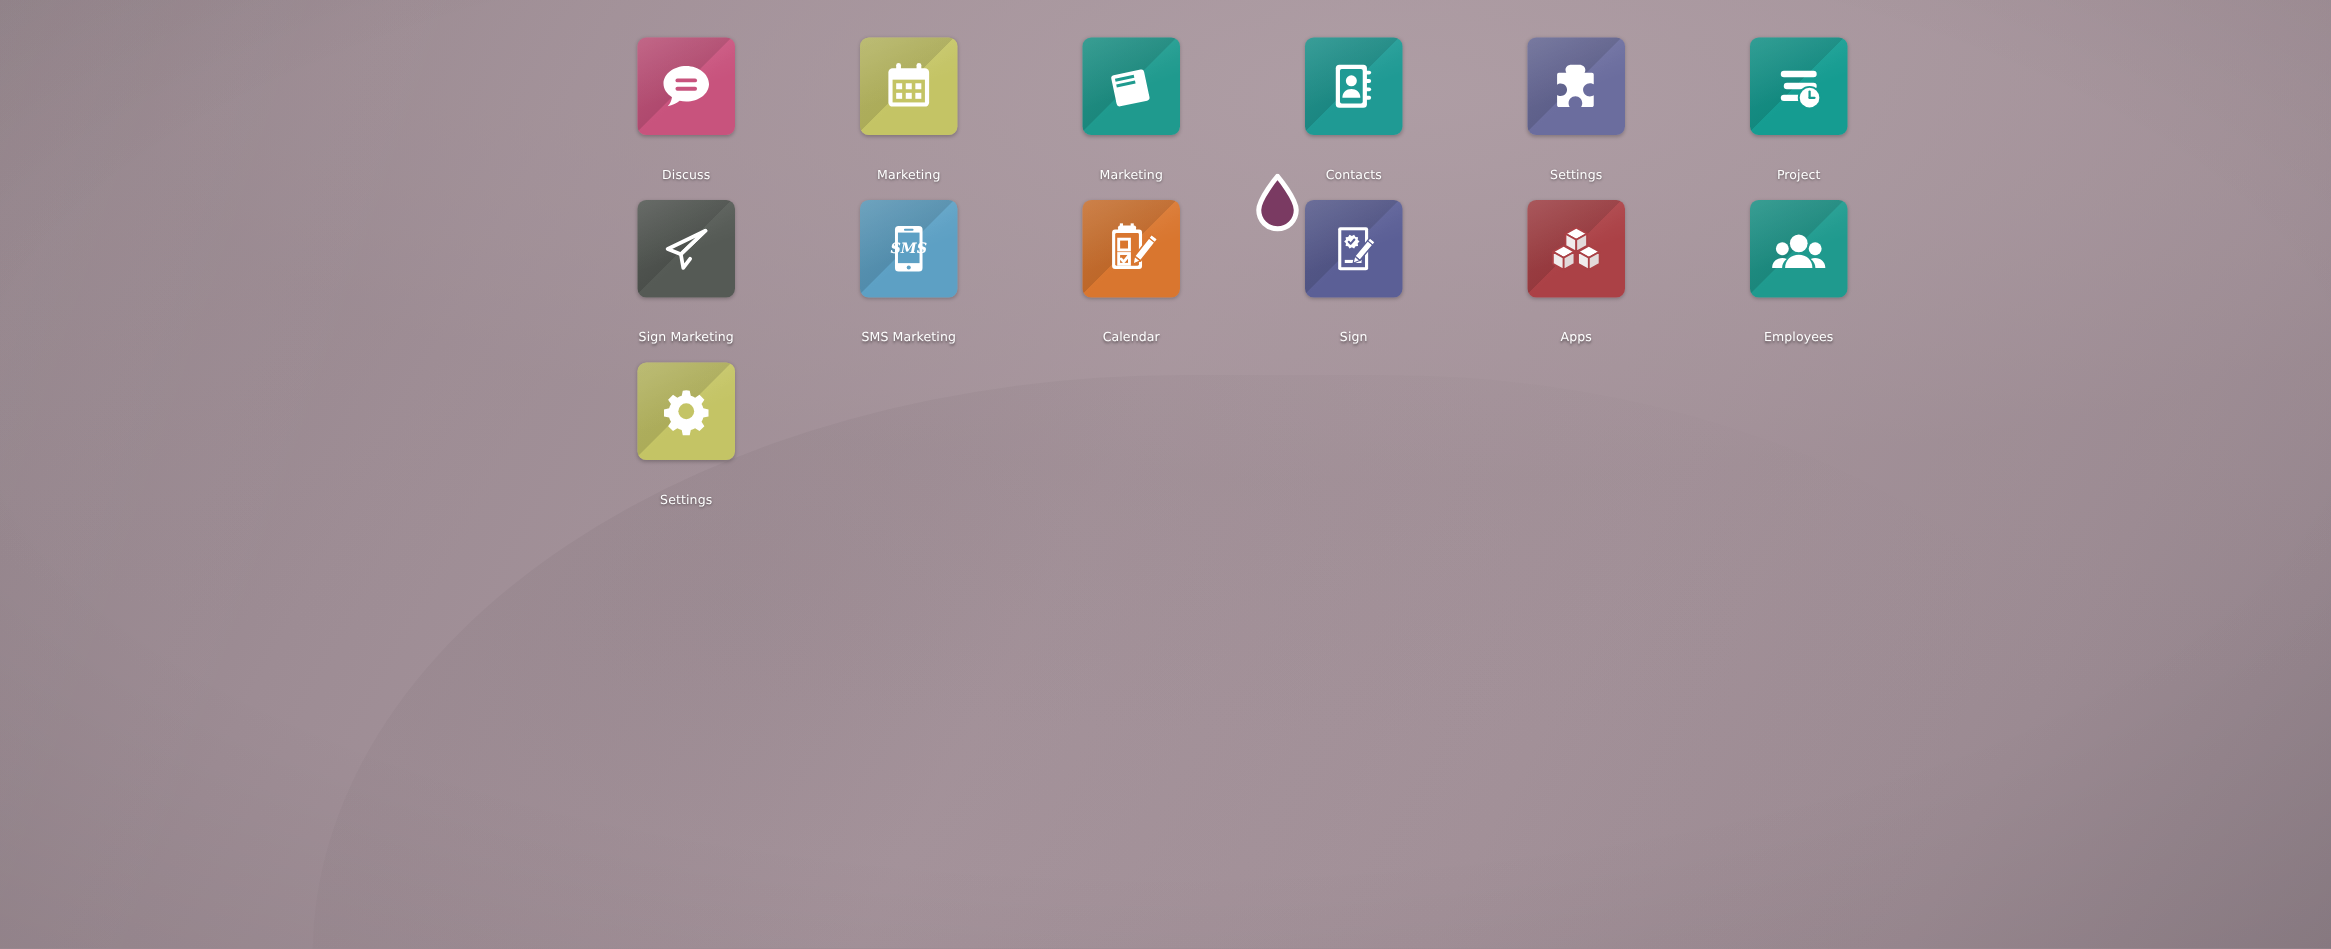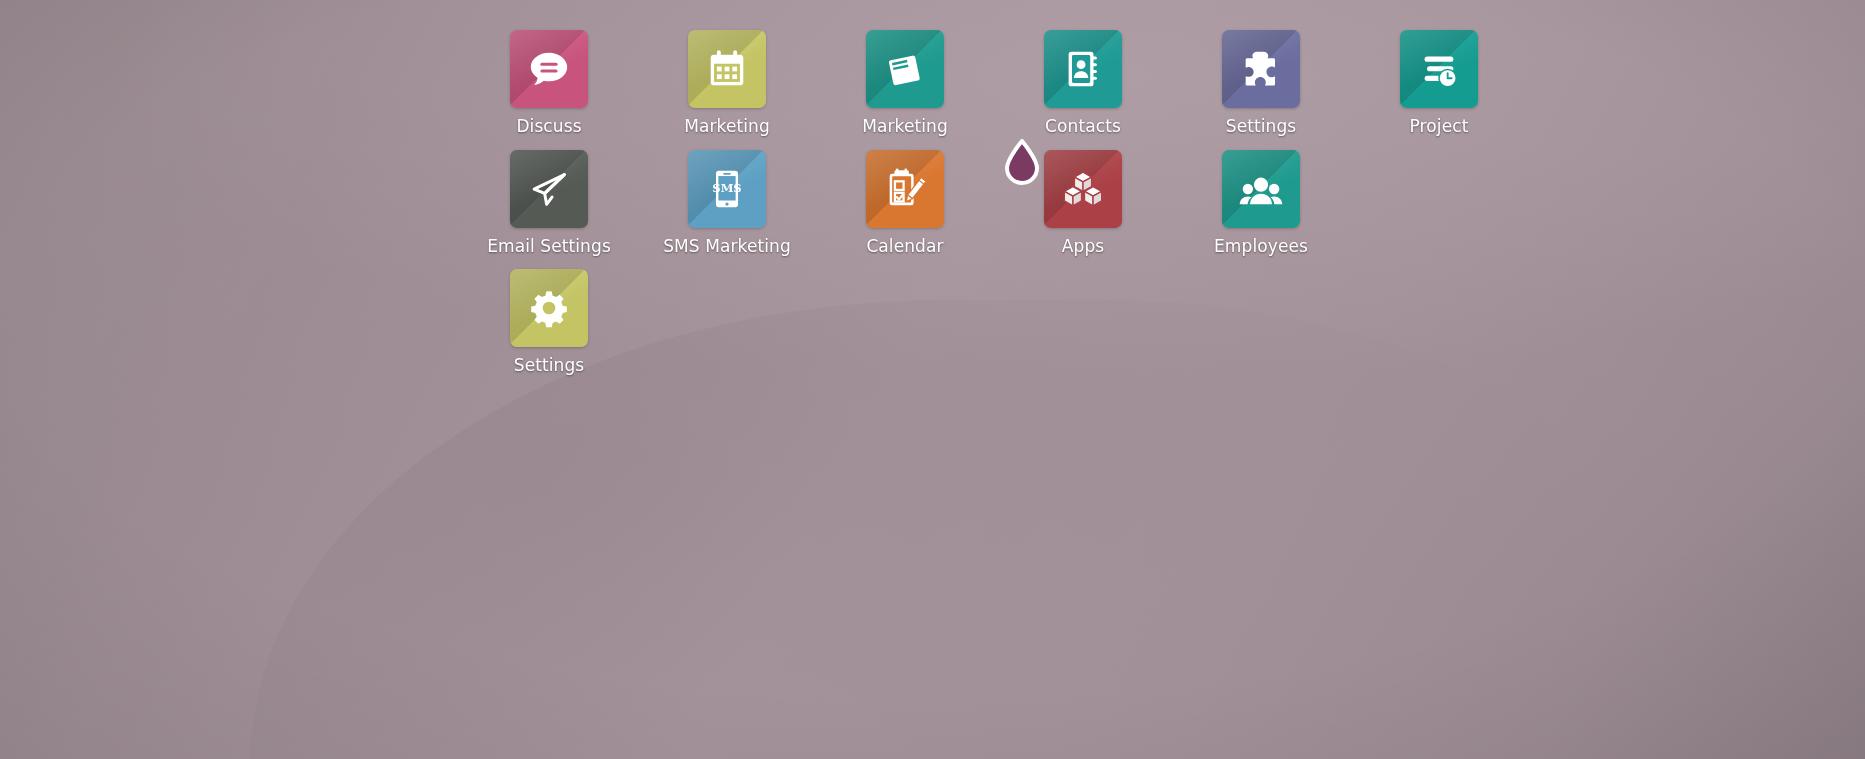--- a/index.html
+++ b/index.html
@@ -64,39 +64,39 @@
     padding-top:14px;
     cursor:pointer;
     position:relative;
   }
   .app-tile {
     width:78px; height:78px;
     border-radius:7px;
     position:relative;
     overflow:hidden;
     box-shadow:0 1px 3px rgba(0,0,0,0.22);
-    display:flex; align-items:center; justify-content:center;
+    display:flex; align-items:center; justify-content:center;font-style:italic;
   }
   
   .app-tile .longshadow {
     position:absolute; left:0; top:0; width:100%; height:100%;
     background:linear-gradient(135deg, rgba(0,0,0,0.13) 0%, rgba(0,0,0,0.13) 48%, rgba(0,0,0,0) 48.5%);
     pointer-events:none;
   }
   .app-tile .gloss {
     position:absolute; left:0; top:0; width:100%; height:100%;
     background:linear-gradient(160deg, rgba(255,255,255,0.10) 0%, rgba(255,255,255,0) 55%);
     pointer-events:none;
   }
   .app-tile svg { position:relative; z-index:2; display:block; }
 
   .app-label {
-    margin-top:9px;
+    margin-top:27px;
     color:#ffffff;
-    font-size:17px;
+    font-size:10px;
     line-height:1.1;
     letter-spacing:0.1px;
     text-align:center;
     white-space:nowrap;
     text-shadow:0 1px 2px rgba(0,0,0,0.45);
     -webkit-font-smoothing:antialiased;
   }
 
   
   #cursor-marker {
@@ -210,21 +210,21 @@
         <div class="app-tile" style="background: linear-gradient(140deg, rgb(99, 104, 99) 0%, rgb(85, 90, 85) 55%, rgb(85, 90, 85) 100%);">
           <div class="longshadow"></div>
           <svg width="46" height="46" viewBox="0 0 48 48">
       <g fill="none" stroke="#ffffff" stroke-width="3.1" stroke-linejoin="round" stroke-linecap="round">
         <path d="M40 9 L8.5 24.2 L19.5 28.6 L40 9 Z"></path>
         <path d="M40 9 L19.5 28.6 L21.5 40 L27.2 32.4"></path>
       </g>
     </svg>
           <div class="gloss"></div>
         </div>
-        <div class="app-label">Email Settings</div>
+        <div class="app-label">Sign Marketing</div>
       </div>
       <div class="app-cell">
         <div class="app-tile" style="background: linear-gradient(140deg, rgb(107, 175, 210) 0%, rgb(93, 160, 196) 55%, rgb(93, 160, 196) 100%);">
           <div class="longshadow"></div>
           <svg width="46" height="46" viewBox="0 0 48 48">
       <rect x="12.5" y="5" width="23" height="38" rx="3" fill="#ffffff"></rect>
       <rect x="15" y="10.5" width="18" height="25.5" fill="#5da0c4"></rect>
       <rect x="20" y="7.4" width="8" height="1.6" rx="0.8" fill="#5da0c4"></rect>
       <circle cx="24" cy="39.7" r="1.7" fill="#5da0c4"></circle>
       <text x="24" y="27.5" font-family="DejaVu Serif, serif" font-size="12" font-weight="bold" fill="#ffffff" text-anchor="middle">SMS</text>
@@ -249,20 +249,39 @@
         <rect x="29.2" y="13" width="6.4" height="20" fill="#ffffff" stroke="#d9762f" stroke-width="1.3"></rect>
         <path d="M29.2 33 L32.4 39 L35.6 33 Z" fill="#ffffff" stroke="#d9762f" stroke-width="1.1"></path>
         <rect x="29.2" y="10" width="6.4" height="3.6" fill="#ffffff" stroke="#d9762f" stroke-width="1.1"></rect>
       </g>
     </svg>
           <div class="gloss"></div>
         </div>
         <div class="app-label">Calendar</div>
       </div>
       <div class="app-cell">
+        <div class="app-tile" style="background: linear-gradient(140deg, rgb(104, 108, 163) 0%, rgb(91, 95, 150) 55%, rgb(91, 95, 150) 100%);">
+          <div class="longshadow"></div>
+          <svg width="46" height="46" viewBox="0 0 48 48">
+      <rect x="11" y="6" width="25" height="36" rx="1.8" fill="#ffffff"></rect>
+      <rect x="13.6" y="8.6" width="19.8" height="30.8" fill="#5b5f96"></rect>
+      <path d="M20.5 12.3l1.9 1 1.9-1 1.2 1.8 2.1.3-.3 2.1 1.5 1.5-1.5 1.5.3 2.1-2.1.3-1.2 1.8-1.9-1-1.9 1-1.2-1.8-2.1-.3.3-2.1L16 18l1.5-1.5-.3-2.1 2.1-.3z" fill="#ffffff"></path>
+      <path d="M19.8 18.2l1.6 1.7 3.1-3.6" fill="none" stroke="#5b5f96" stroke-width="1.7" stroke-linecap="round" stroke-linejoin="round"></path>
+      <rect x="16.5" y="33.3" width="14" height="2.6" fill="#ffffff"></rect>
+      <g transform="rotate(40 30 28)">
+        <rect x="27.4" y="16" width="5.6" height="17" fill="#ffffff" stroke="#5b5f96" stroke-width="1.2"></rect>
+        <path d="M27.4 33 L30.2 38.4 L33 33 Z" fill="#ffffff" stroke="#5b5f96" stroke-width="1"></path>
+        <rect x="27.4" y="13.2" width="5.6" height="3" fill="#ffffff" stroke="#5b5f96" stroke-width="1"></rect>
+      </g>
+    </svg>
+          <div class="gloss"></div>
+        </div>
+        <div class="app-label">Sign</div>
+      </div>
+      <div class="app-cell">
         <div class="app-tile" style="background: linear-gradient(140deg, rgb(183, 79, 84) 0%, rgb(171, 65, 70) 55%, rgb(171, 65, 70) 100%);">
           <div class="longshadow"></div>
           <svg width="46" height="46" viewBox="0 0 48 48">
       <g stroke="#ab4146" stroke-width="1.5" stroke-linejoin="round">
         <path d="M24 6.5 L33 11.5 L24 16.5 L15 11.5 Z" fill="#ffffff"></path>
         <path d="M15 11.5 L24 16.5 L24 26.5 L15 21.5 Z" fill="#f0ecec"></path>
         <path d="M33 11.5 L33 21.5 L24 26.5 L24 16.5 Z" fill="#e2dada"></path>
         <path d="M13.5 21.5 L22.5 26.5 L13.5 31.5 L4.5 26.5 Z" fill="#ffffff"></path>
         <path d="M4.5 26.5 L13.5 31.5 L13.5 41.5 L4.5 36.5 Z" fill="#f0ecec"></path>
         <path d="M22.5 26.5 L22.5 36.5 L13.5 41.5 L13.5 31.5 Z" fill="#e2dada"></path>

